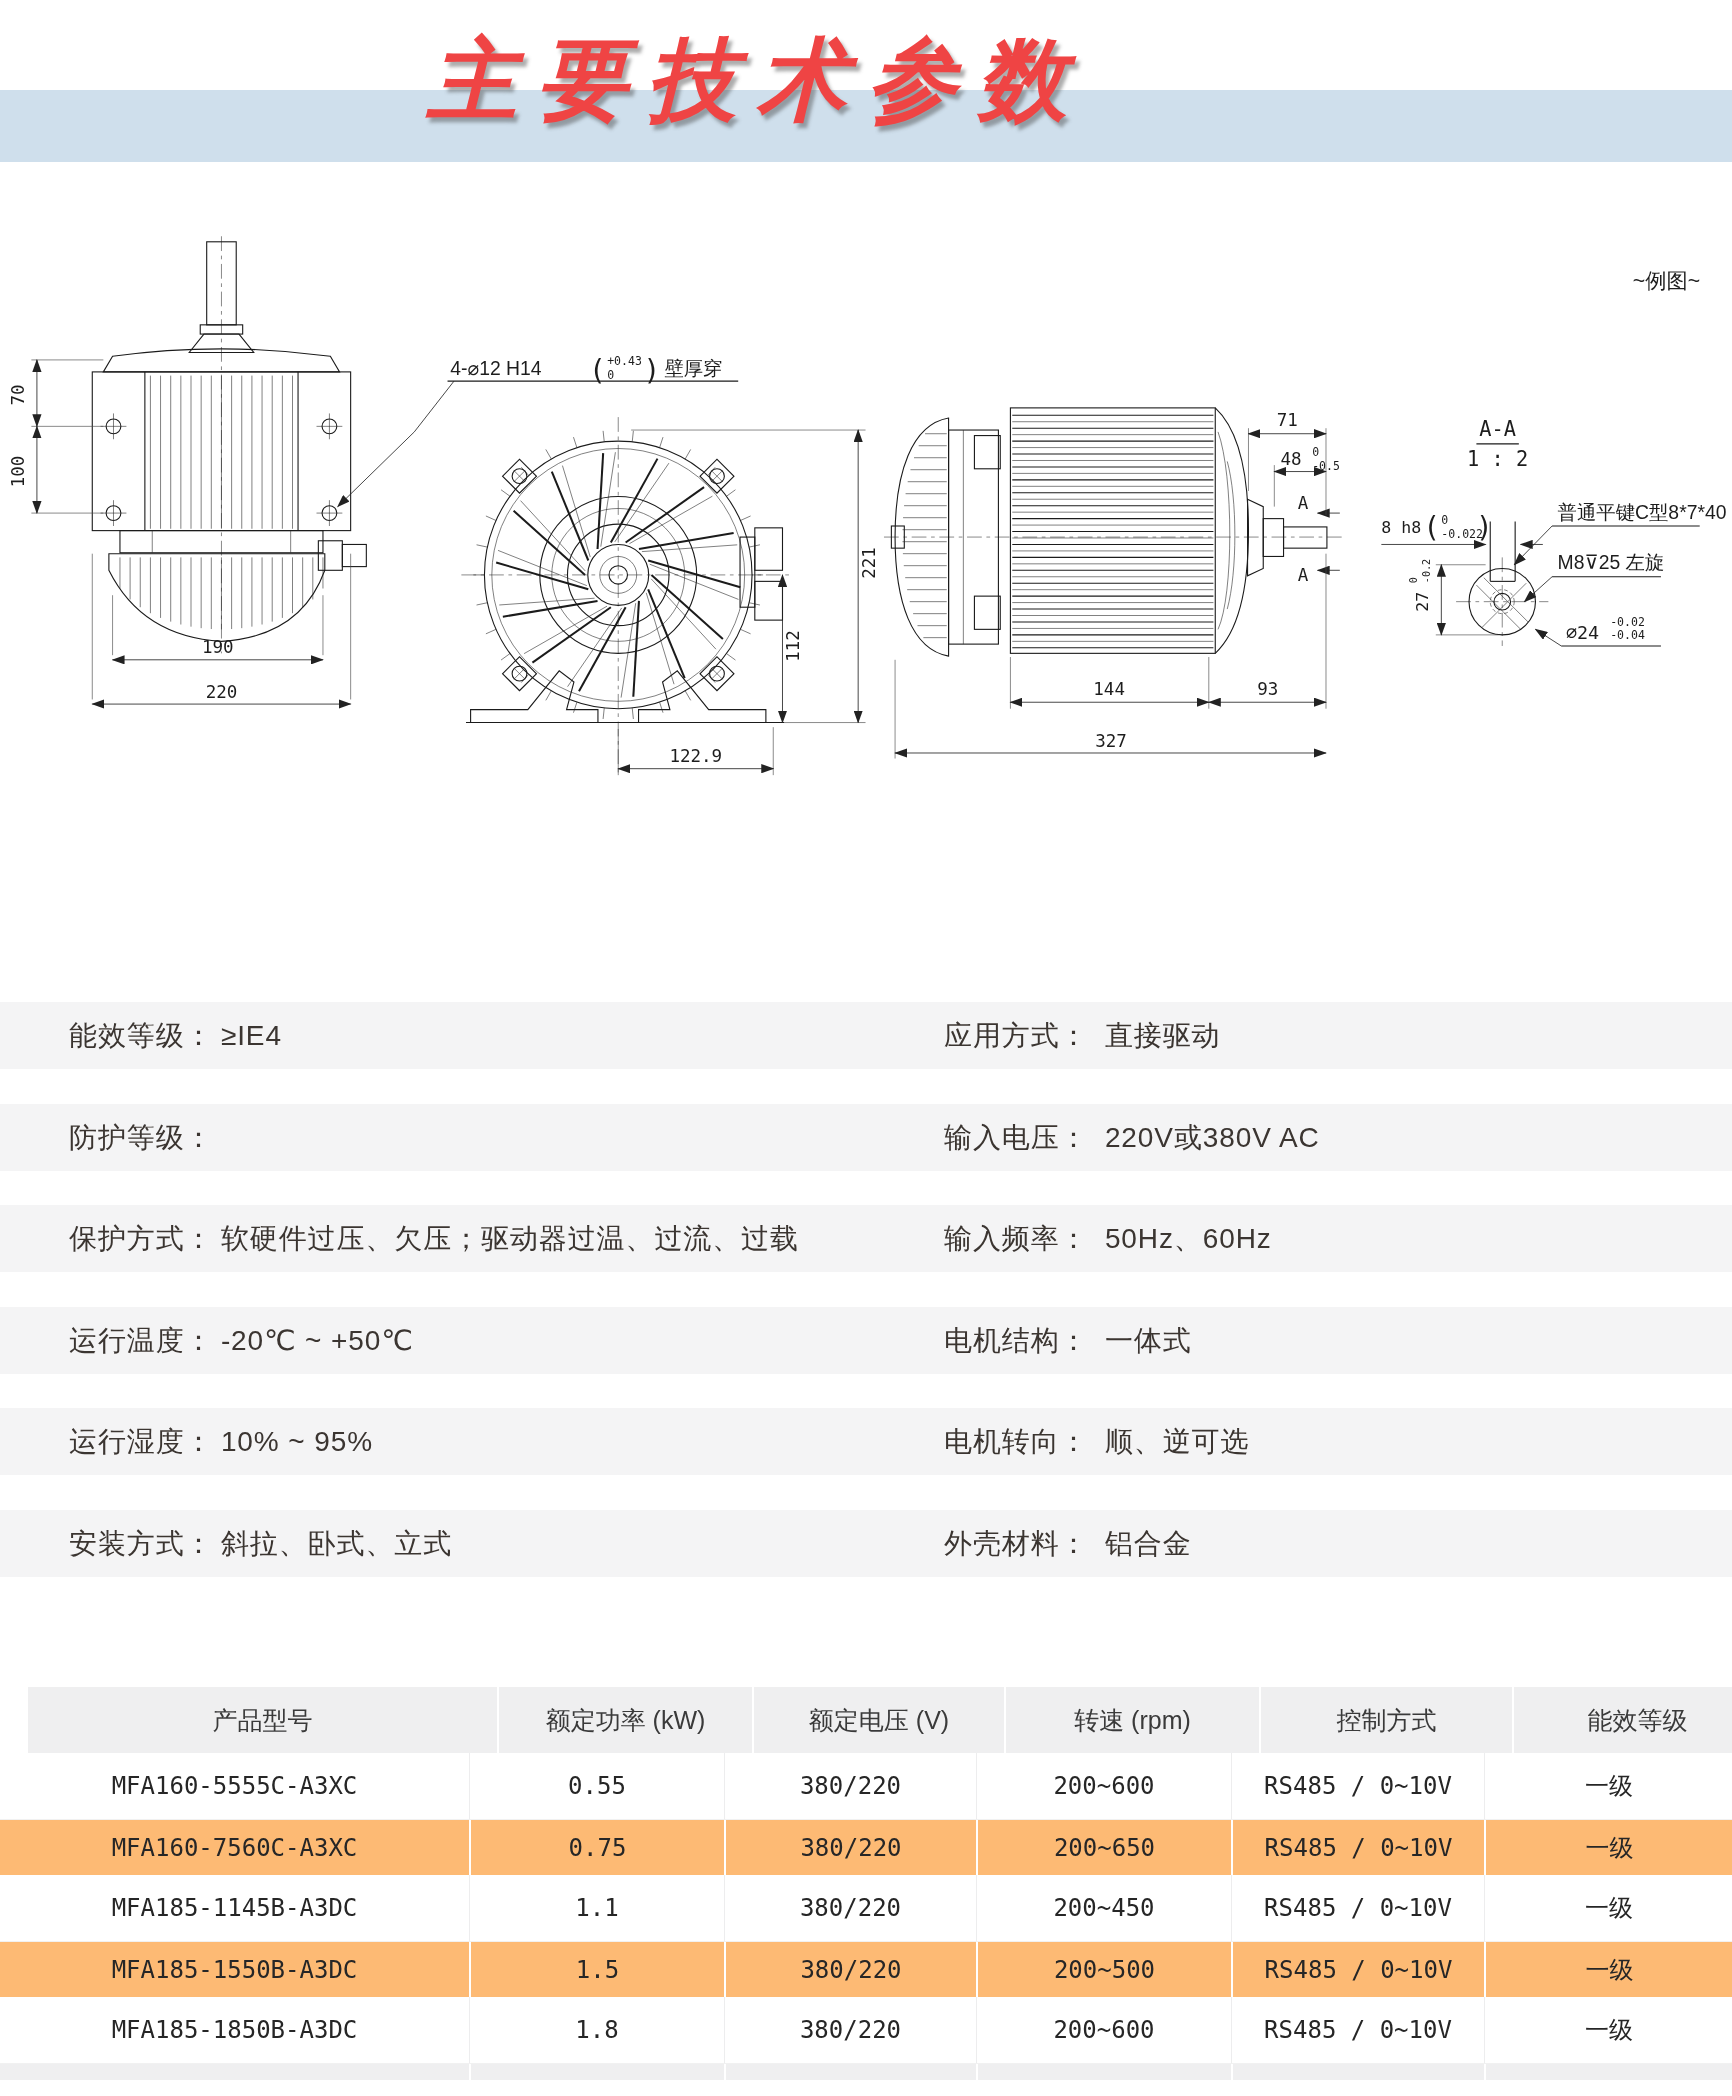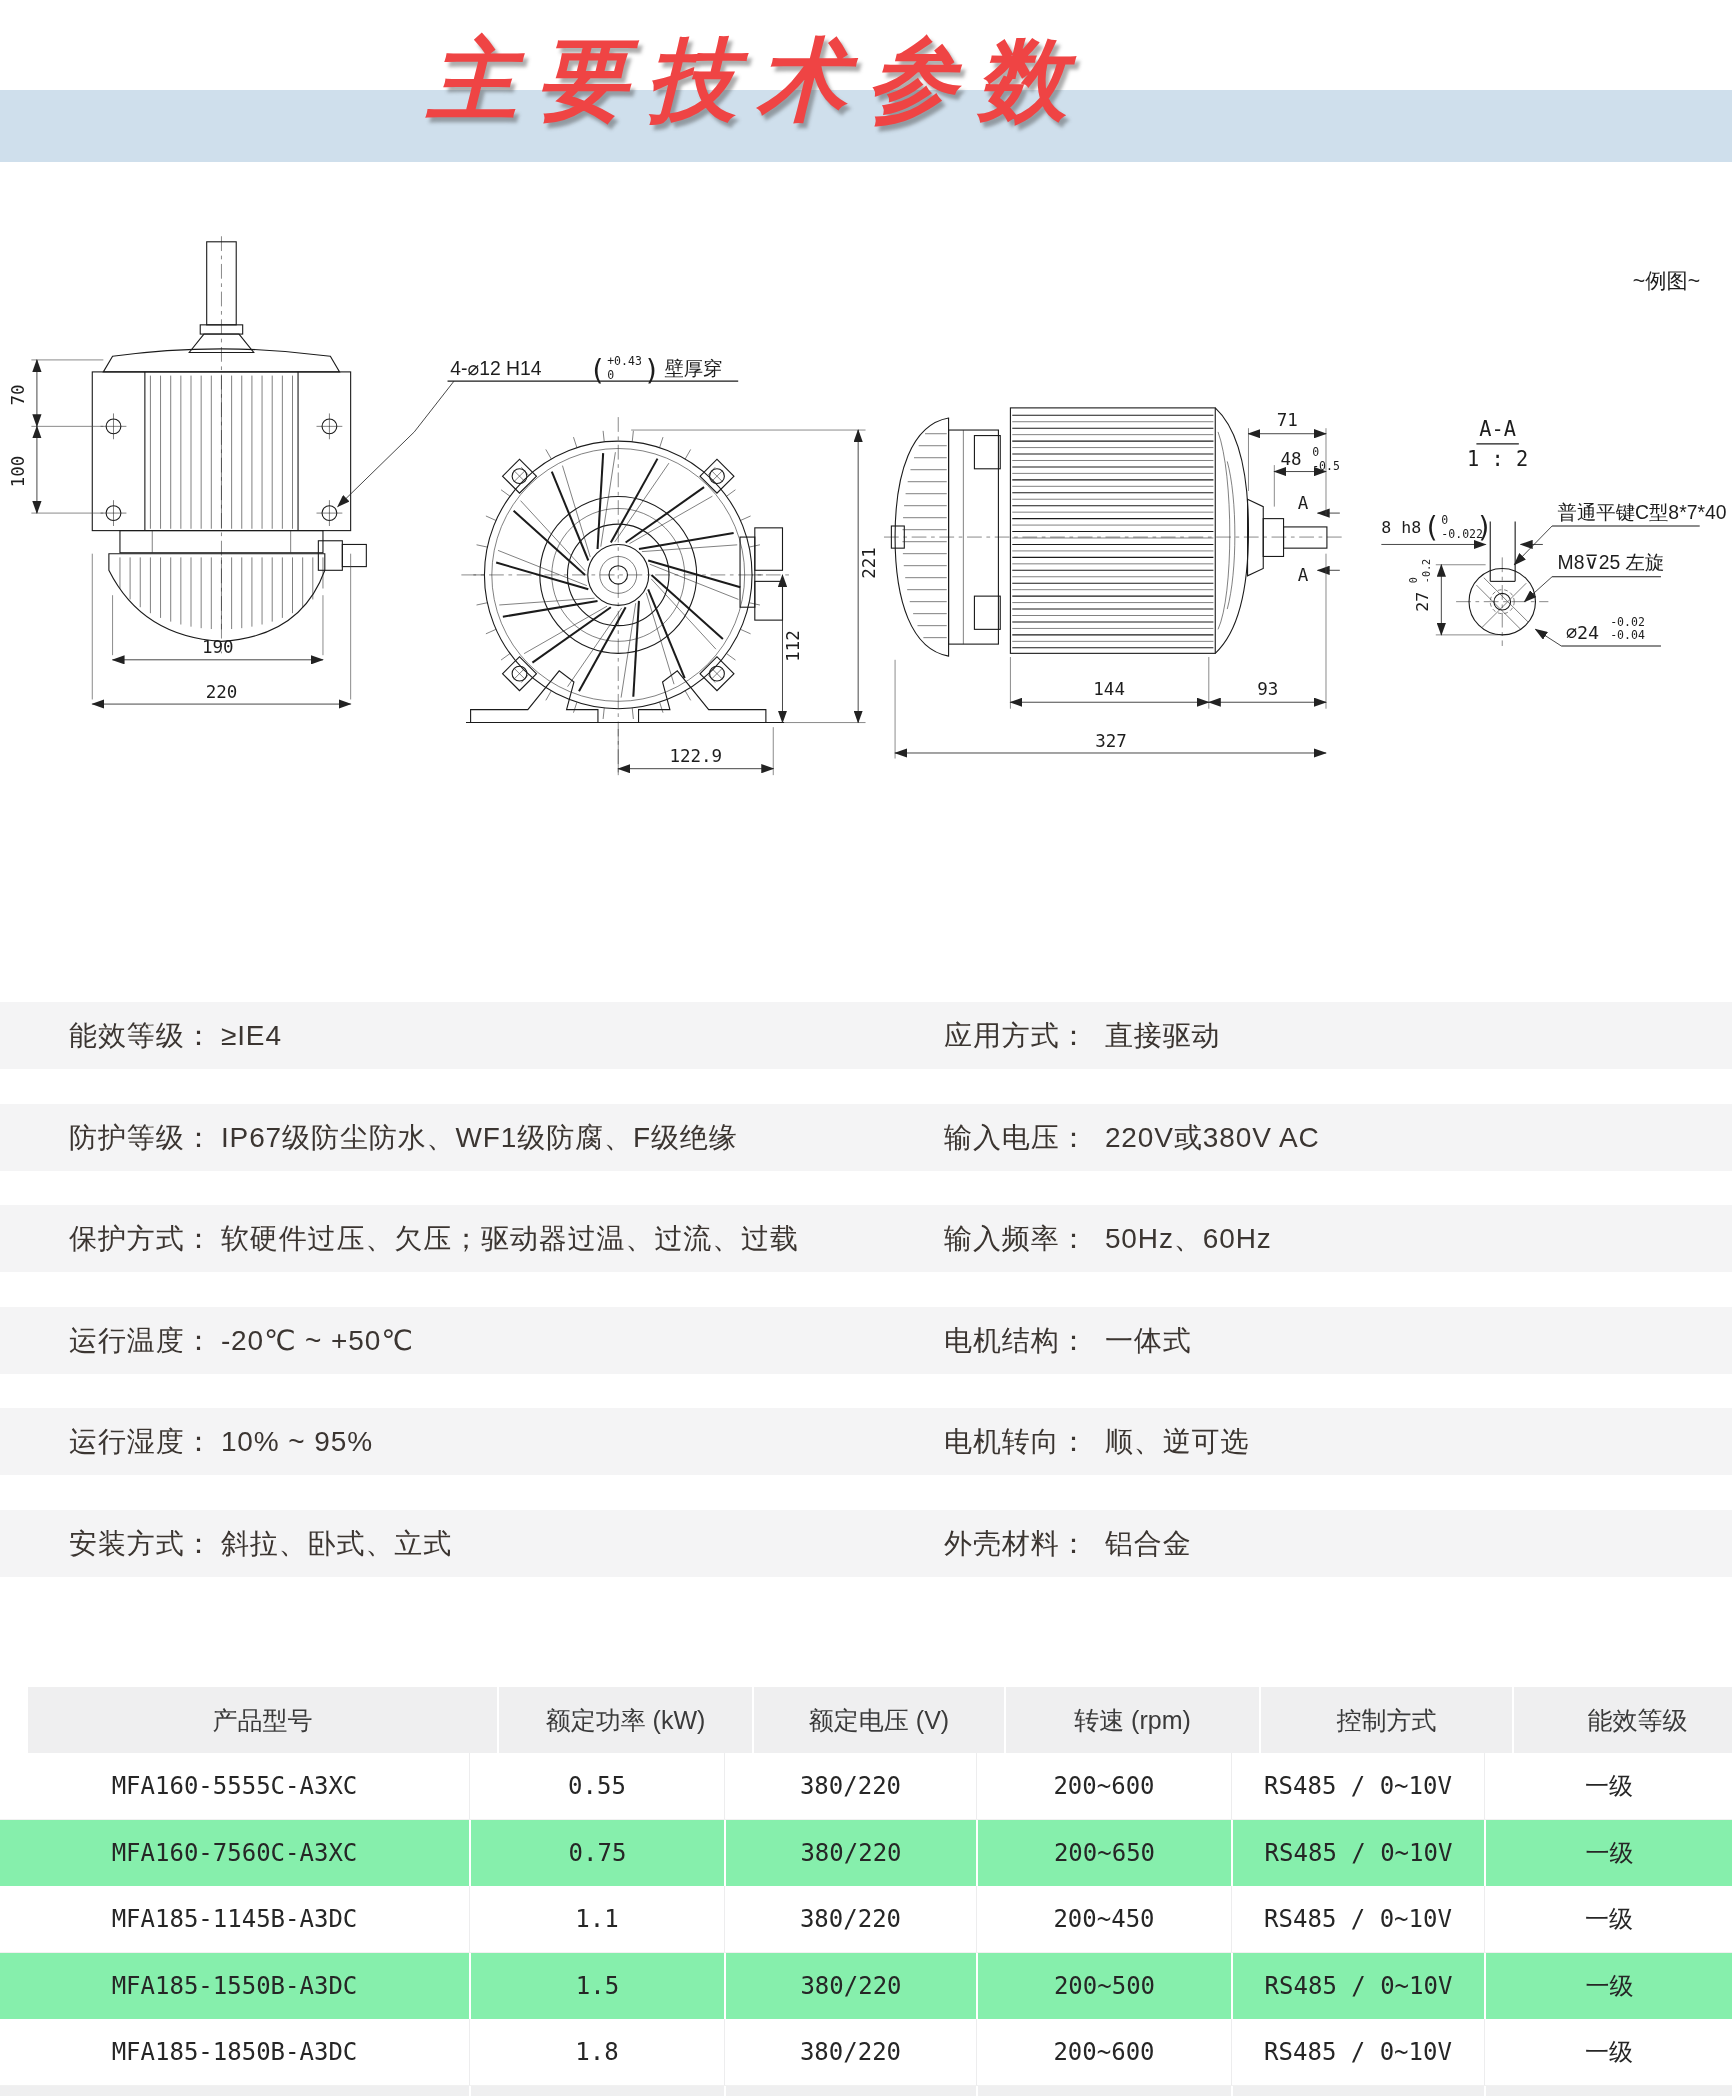--- a/index.html
+++ b/index.html
@@ -32,21 +32,21 @@
   .spec-row{position:absolute;left:0;width:100%;height:67px;background:#f4f4f5;}
   .spec-cell{position:absolute;top:0;height:67px;display:flex;align-items:center;
              font-size:28px;color:#3b3531;letter-spacing:0.9px;white-space:nowrap;}
   .spec-cell.l{left:69px;}
   .spec-cell.r{left:944px;gap:9px;}
   .spec-cell .sl{margin-right:7.4px;}
   
   .tbl{position:absolute;left:0;top:1687px;width:1732px;}
   .trow{display:grid;grid-template-columns:469px 255px 252px 255px 253px 249px;width:1732px;}
   .trow.thead{height:66px;background:#efeff0;margin-left:28px;}
-  .trow.rowg{height:66px;background:#86efac;}
+  .trow.rowg{height:55px;background:#fdba74;}
   .trow.roww{height:66px;background:#fff;border-bottom:0.9px solid #f1f1f1;}
   .trow.partial{height:15.7px;background:#efeff0;}
   .tc{display:flex;align-items:center;justify-content:center;
       font-family:"DejaVu Sans Mono","Liberation Sans",sans-serif;
       font-size:24px;color:#262626;white-space:nowrap;}
   .thead .tc{font-family:"Liberation Sans","DejaVu Sans",sans-serif;font-size:25px;color:#3a3a3a;}
   .thead .tc + .tc,.rowg .tc + .tc,.partial .tc + .tc{border-left:2.8px solid #fff;}
   .roww .tc + .tc{border-left:0.9px solid #ededee;}
 </style>
 </head>
@@ -436,21 +436,20 @@
         <span class="sv">≥IE4</span>
       </div>
     <div class="spec-cell r">
         <span class="sl">应用方式：</span>
         <span class="sv">直接驱动</span>
       </div>
   </div>
   <div class="spec-row" style="top:1104px">
     <div class="spec-cell l">
         <span class="sl">防护等级：</span>
-        <span class="sv">IP67级防尘防水、WF1级防腐、F级绝缘</span>
       </div>
     <div class="spec-cell r">
         <span class="sl">输入电压：</span>
         <span class="sv">220V或380V AC</span>
       </div>
   </div>
   <div class="spec-row" style="top:1205px">
     <div class="spec-cell l">
         <span class="sl">保护方式：</span>
         <span class="sv">软硬件过压、欠压；驱动器过温、过流、过载</span>

